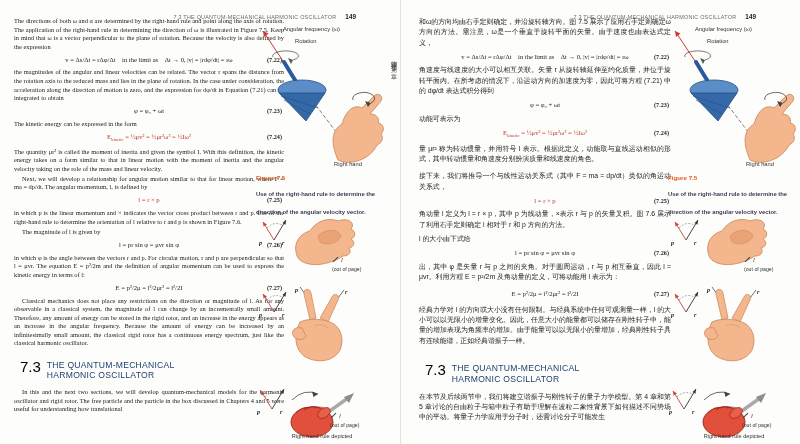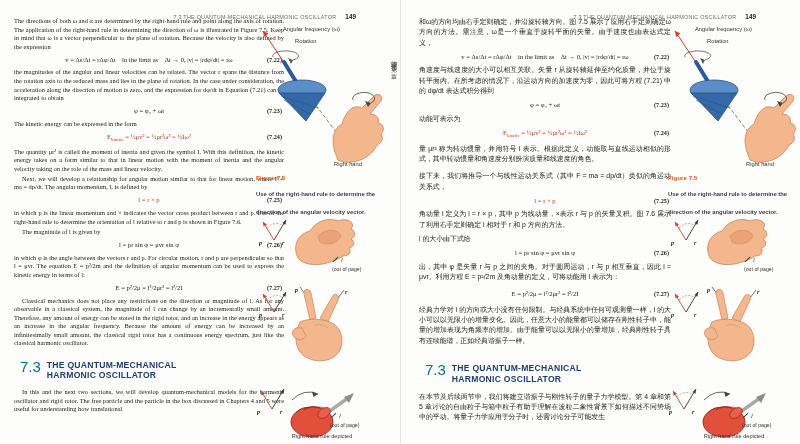--- a/index.html
+++ b/index.html
@@ -25,23 +25,23 @@
 
   
   .eq { position:relative; text-align:center; margin:4.5px 0 5px; font-size:6.6px; color:#1d1d1d;
         padding:0 26px; line-height:1.2; }
   .eq .eq-num { position:absolute; right:2px; top:0; font-size:6.2px; color:#222; font-weight:bold; }
   .eq.red, .eq.red .eq-body { color:#bc382a; }
   .eq sub { font-size:4.6px; }
 
   
   .sec { display:flex; align-items:flex-start; margin:11px 0 7px 6px; font-family:"Liberation Sans",sans-serif; }
-  .sec-num { font-size:15px; color:#0369a1; line-height:1; margin-right:6px; font-weight:400; }
+  .sec-num { font-size:15px; color:#000000; line-height:1; margin-right:6px; font-weight:400; }
   .sec-titles { display:flex; flex-direction:column; padding-top:1px; }
-  .sec-titles span { font-size:8.6px; font-weight:bold; color:#1d3f6e; letter-spacing:.25px; line-height:1.25; }
+  .sec-titles span { font-size:8.6px; font-weight:normal; color:#1d3f6e; letter-spacing:.25px; line-height:1.25; }
 
   
   .figcol { position:absolute; inset:0; }
   .page.right .figcol { transform:translateX(11px); }
   .figitem { position:absolute; }
   .figcap { position:absolute; left:256px; top:174px; width:136px; font-family:"Liberation Sans",sans-serif; }
   .figcap .figlabel { display:block; font-size:6.2px; font-weight:bold; color:#e05a20; margin-bottom:1px; }
   .figcap .figtext  { font-size:5.9px; font-weight:bold; color:#3c3c55; line-height:1.22; }
   .bcap { position:absolute; left:258px; top:433px; width:128px; text-align:center;
           font-family:"Liberation Sans",sans-serif; font-size:5.6px; color:#333; }

